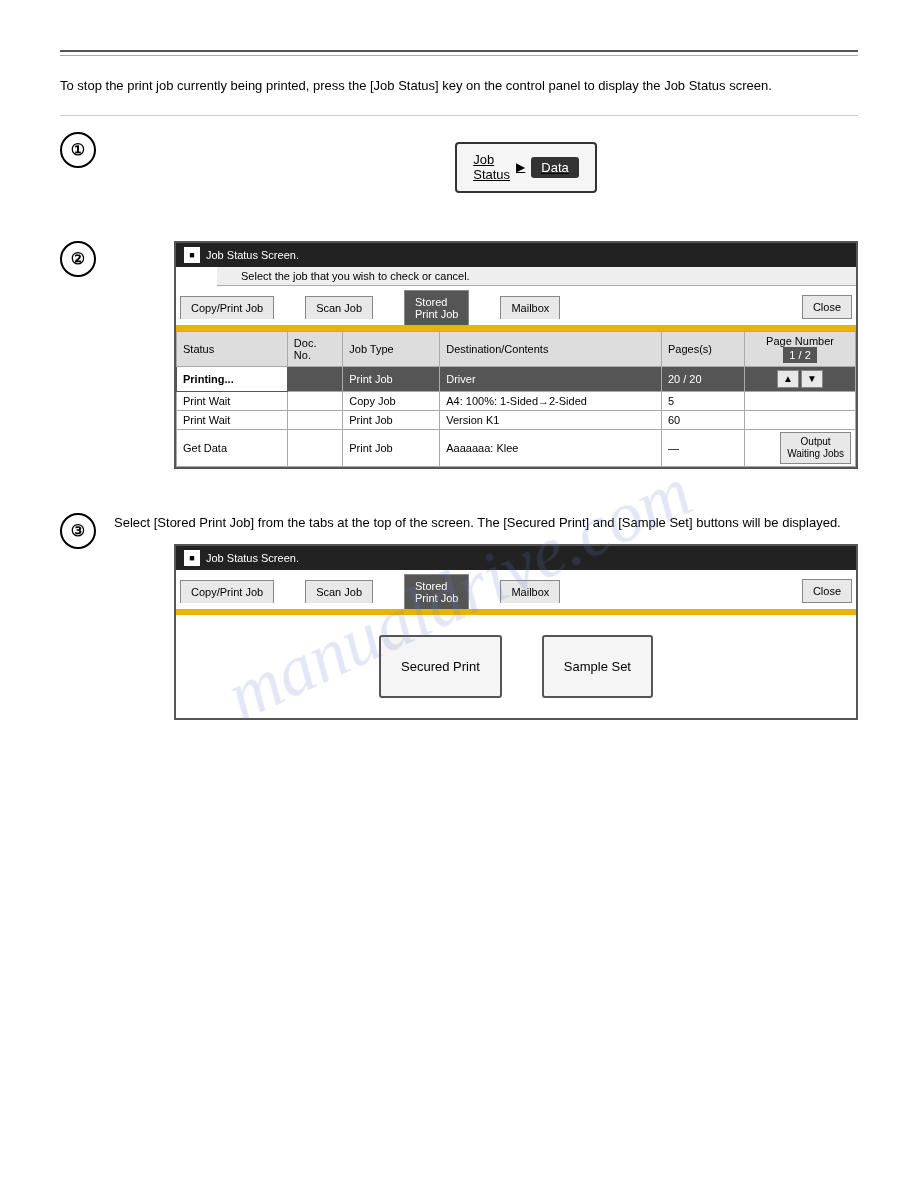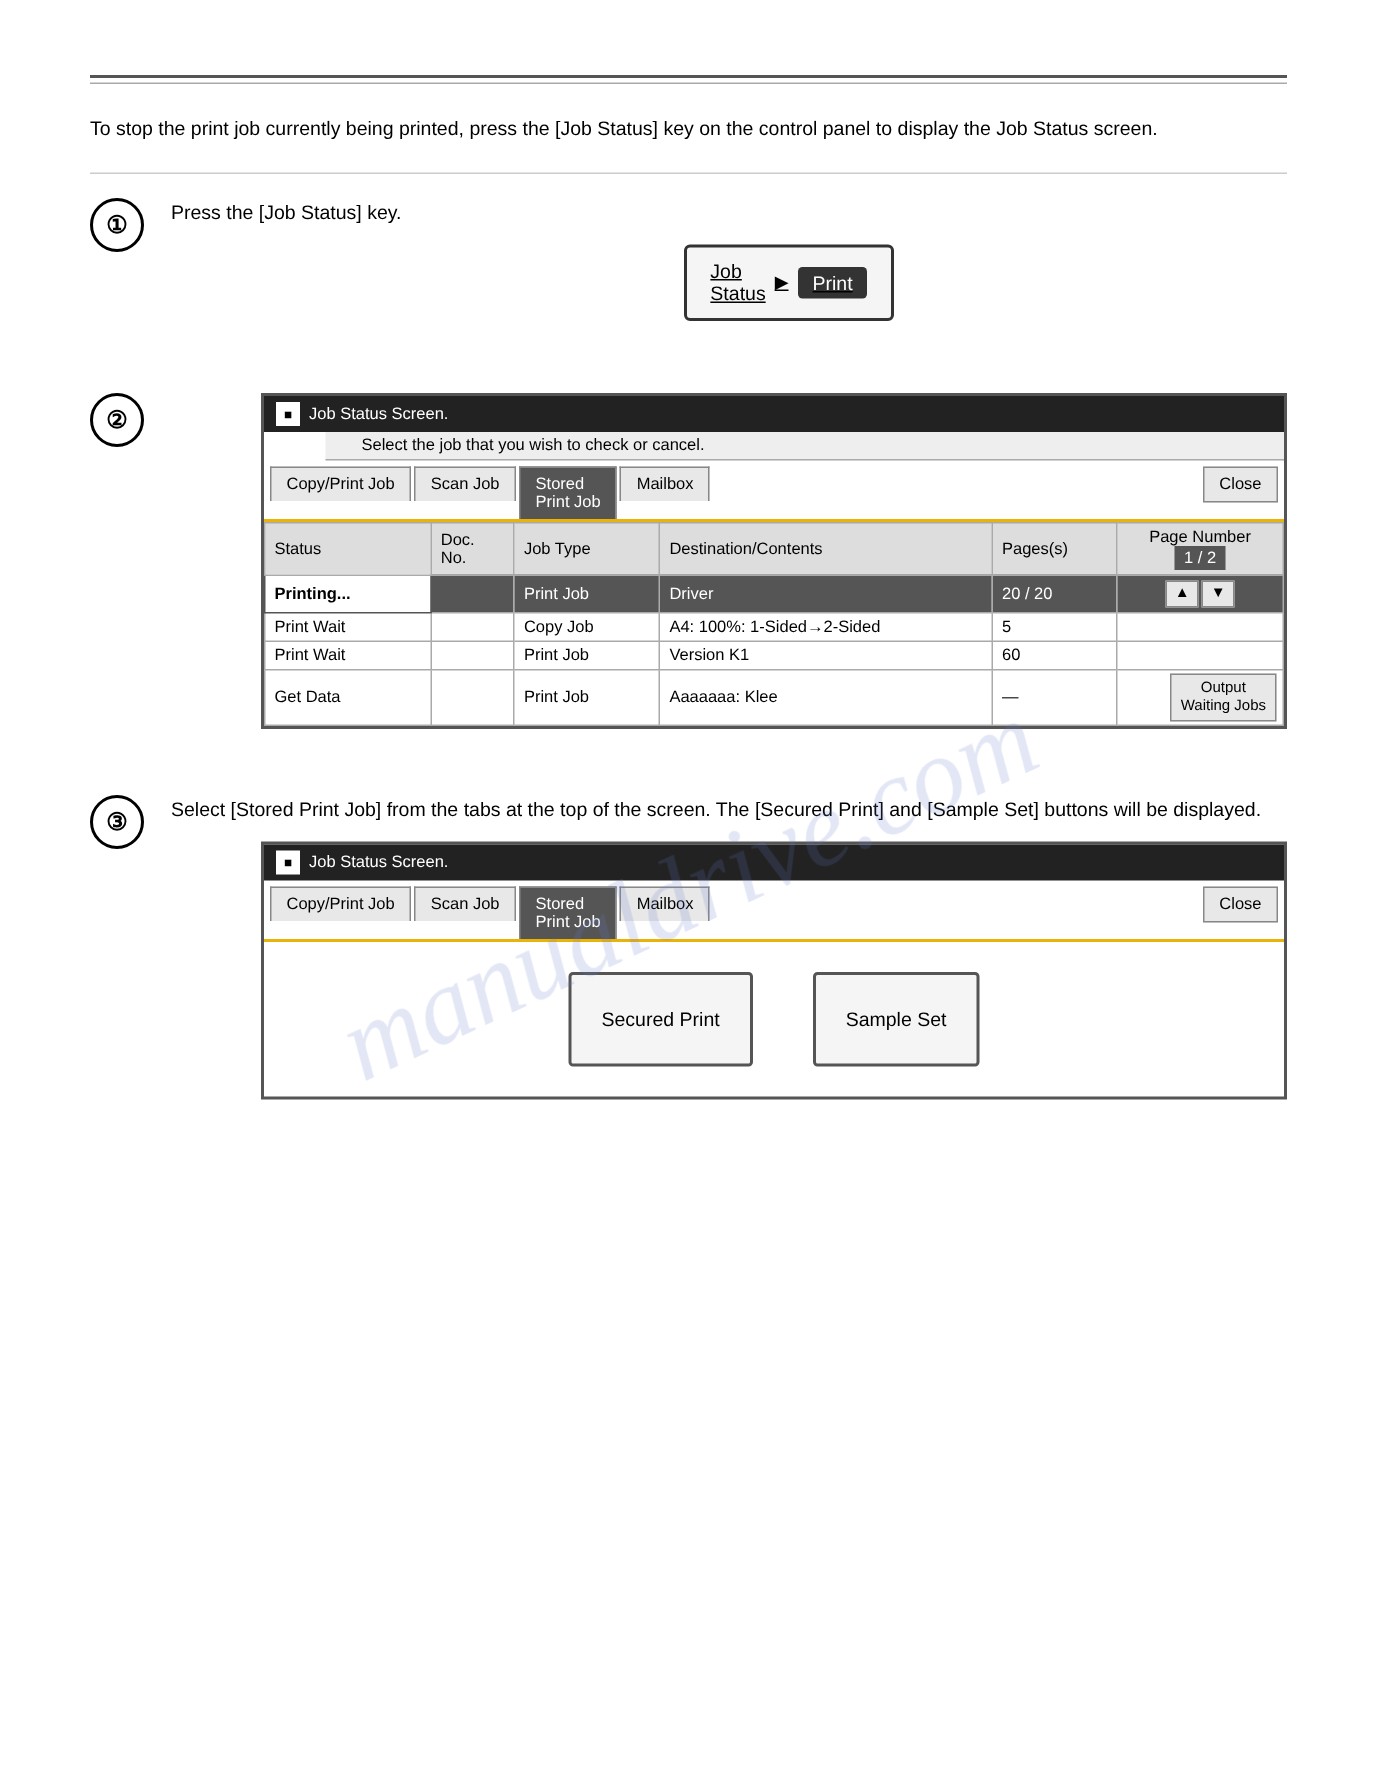--- a/index.html
+++ b/index.html
@@ -228,23 +228,24 @@
       border: 2px solid #555;
       background: #f5f5f5;
       padding: 22px 20px;
       font-size: 13px;
       cursor: pointer;
       border-radius: 3px;
     }
 
     .tabs-row {
       display: flex;
-      align-items: flex-start;
-      border-bottom: 2px solid #eab308;
+      align-items: center;
+      border-bottom: 6px solid #eab308;
       padding: 0 4px;
+      gap: 29px;
     }
 
     .tab-item {
       border: 1px solid #888;
       background: #e8e8e8;
       padding: 5px 10px;
       font-size: 11px;
       cursor: pointer;
       border-bottom: none;
       margin-top: 4px;
@@ -284,26 +285,25 @@
 
   <div class="section-intro">
     <span>To stop the print job currently being printed, press the [Job Status] key on the control panel to display the Job Status screen.</span>
   </div>
 
   <hr class="step-divider">
 
   <div class="step-row">
     <div class="step-number">①</div>
     <div class="step-content">
-      <div class="step-text">Press the [Job Status] key.</div>
       <div class="job-status-btn-wrapper">
         <div class="job-status-btn">
           <div class="btn-label">Job<br>Status</div>
           <span class="arrow-right">▶</span>
-          <div class="stop-part">Print</div>
+          <div class="stop-part">Data</div>
         </div>
       </div>
     </div>
   </div>
 
   <div class="step-row">
     <div class="step-number">②</div>
     <div class="step-content">
 
       <div class="screen-panel">

